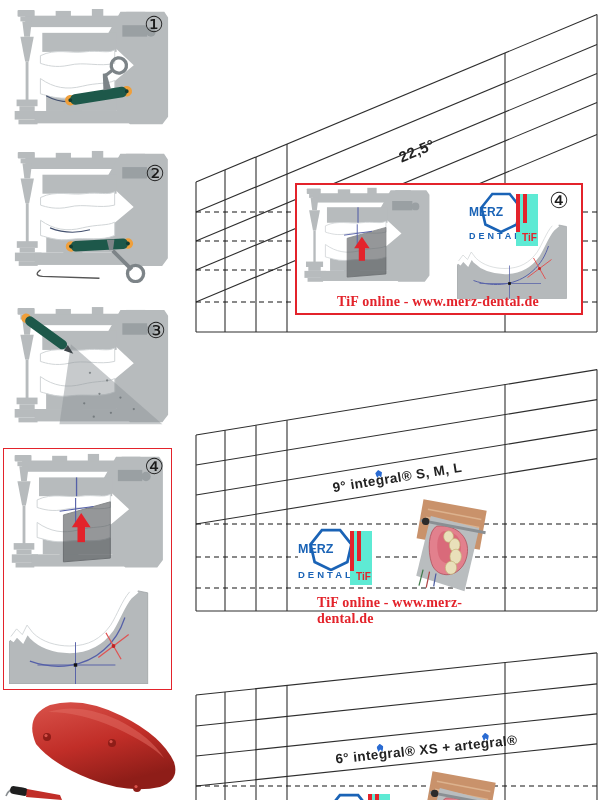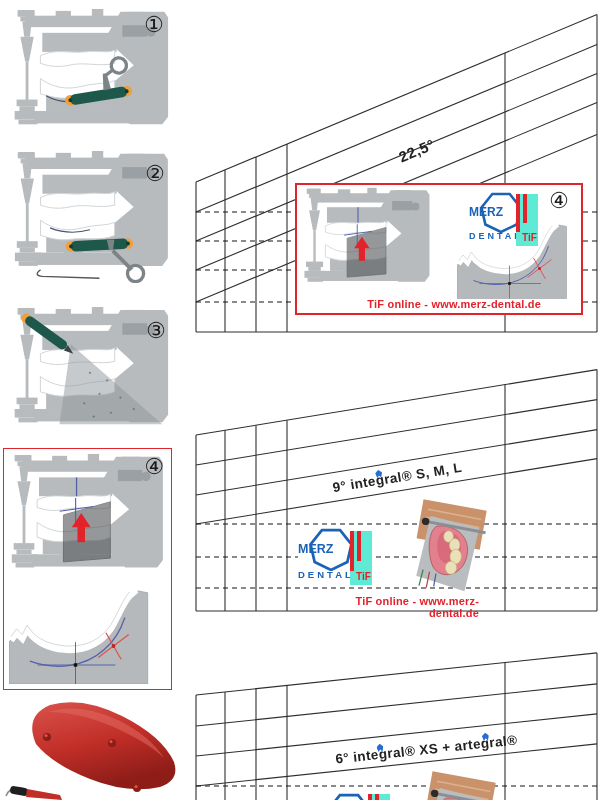--- a/index.html
+++ b/index.html
@@ -22,22 +22,22 @@
   .redbox{position:absolute;background:#fff;border:2px solid #e3232b;box-sizing:border-box;z-index:4;}
   
   .merz{position:absolute;z-index:5;background:#fff;text-align:left;}
   .merz .hepta{position:relative;margin:0 auto;}
   .merz .mword{position:absolute;left:0;right:0;font-weight:bold;color:#1a63b6;}
   .merz .dword{font-weight:bold;color:#1a63b6;letter-spacing:3px;}
   
   .tif{position:absolute;z-index:5;background:#5eead4;}
   .tif .bar{position:absolute;background:#e3232b;}
   .tif .tword{position:absolute;font-weight:bold;color:#e3232b;font-size:10px;}
-  .urltext{position:absolute;z-index:5;color:#e3232b;font-weight:bold;font-size:11px;
-           text-align:right;letter-spacing:.2px;}
+  .urltext{position:absolute;z-index:5;color:#e3232b;font-weight:bold;font-size:14px;
+           text-align:left;letter-spacing:.2px;font-family:Liberation Serif, serif;}
 </style>
 </head>
 <body>
 
 <div class="canvas">
 
   <svg class="layer" width="600" height="800" viewBox="0 0 600 800">
     <defs>
 
       <symbol id="artic" viewBox="0 0 170 130">

